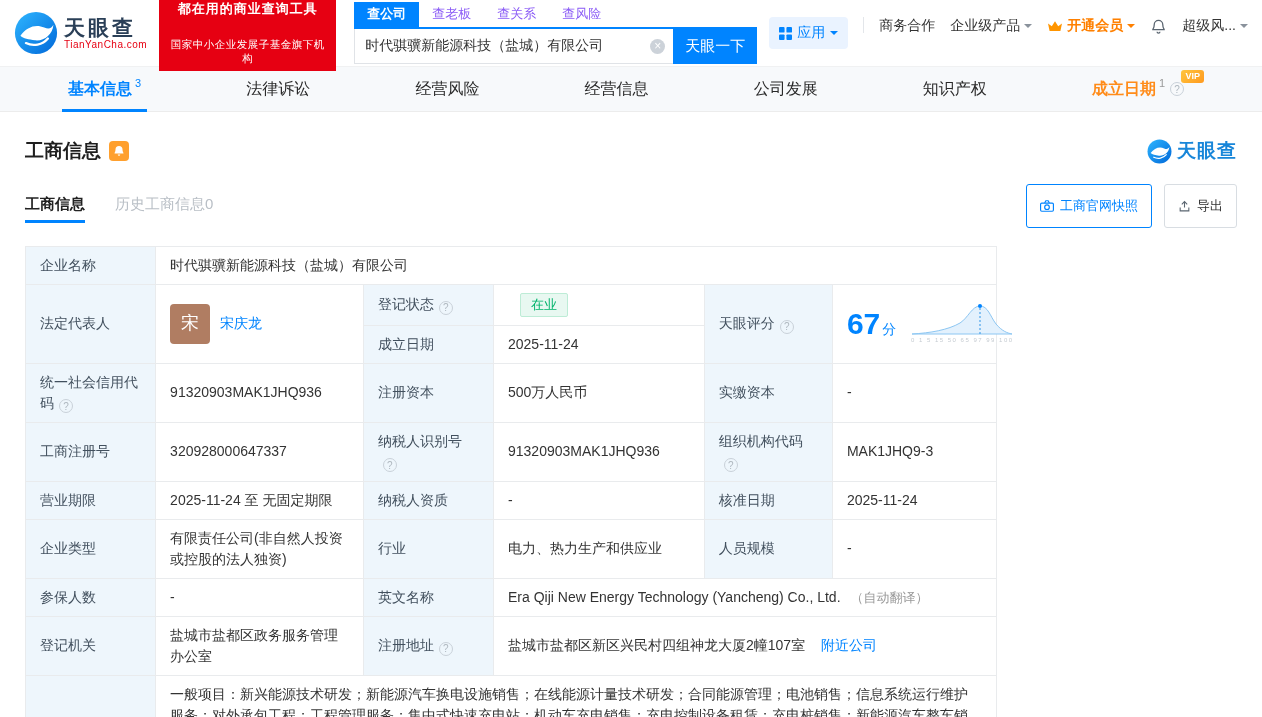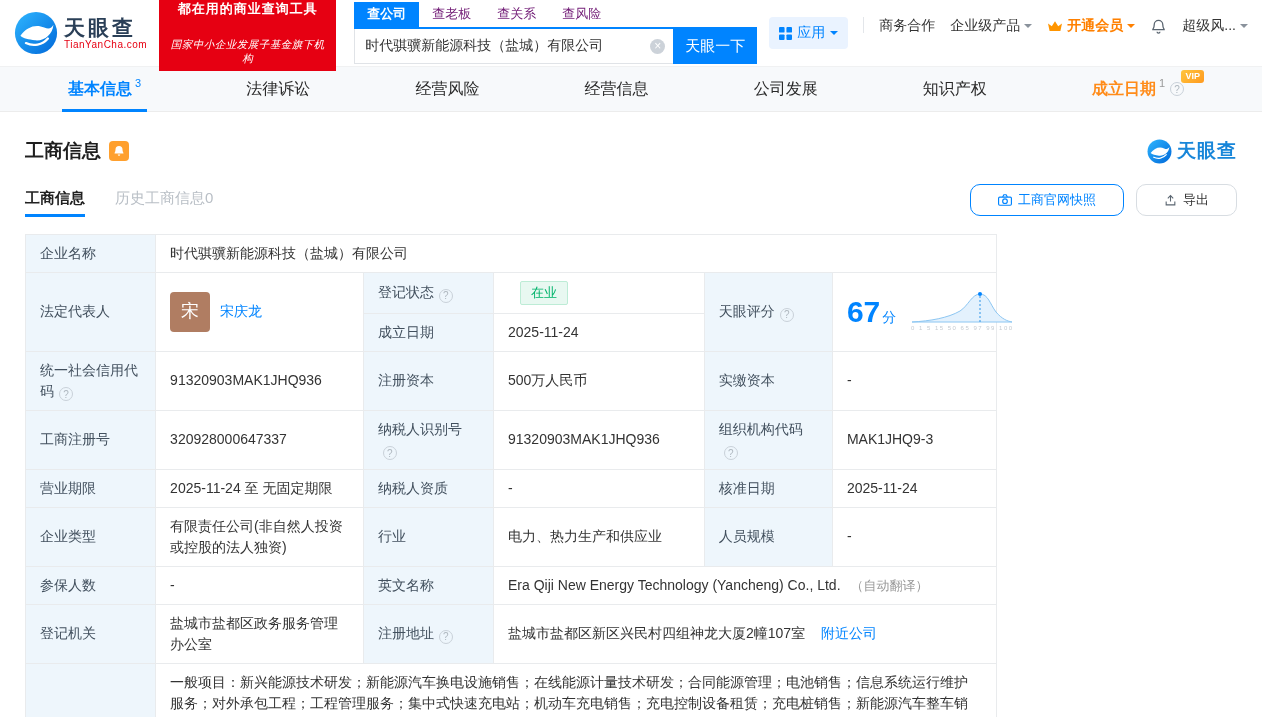--- a/index.html
+++ b/index.html
@@ -11,25 +11,25 @@
   a { text-decoration:none; }
 
   
   .topbar { display:flex; align-items:center; height:66px; padding:0 14px; gap:12px; }
   .logo { display:flex; align-items:center; gap:6px; cursor:pointer; }
   .logo-icon { width:44px; height:44px; }
   .logo-name { font-size:21px; font-weight:700; color:#2a3f57; letter-spacing:3px; line-height:1.1; }
   .logo-domain { font-size:10px; color:#e60012; font-weight:400; letter-spacing:.5px; }
   .slogan { background:#e60012; color:#fff; padding:5px 9px; text-align:center; }
   .slogan1 { font-size:13px; font-weight:700; letter-spacing:1px; }
-  .slogan2 { font-size:10.5px; margin-top:20px; letter-spacing:.5px;font-style:italic; }
+  .slogan2 { font-size:10.5px; margin-top:20px; letter-spacing:.5px; }
 
   .search-area { margin-left:6px; width:418px; }
   .search-tabs { display:flex; border-bottom:2px solid #0084ff; }
-  .stab { font-size:13px; padding:3px 13px 4px; color:#701a75; cursor:pointer; }
+  .stab { font-size:13px; padding:3px 13px 4px; color:#8b5cf6; cursor:pointer; }
   .stab.active { background:#0084ff; color:#fff; font-weight:700; }
   .search-box { display:flex; align-items:center; border:1px solid #e0e3e7; border-top:none; height:35px; }
   .search-input { flex:1; border:none; outline:none; padding:0 10px; font-size:14px; color:#333; font-family:inherit; min-width:0; }
   .clear { width:15px; height:15px; border-radius:50%; background:#ccd2d9; color:#fff; display:flex; align-items:center; justify-content:center; margin-right:8px; cursor:pointer; flex-shrink:0; }
   .clear::after { content:"×"; font-size:12px; line-height:1; }
   .search-btn { width:84px; height:36px; margin:-1px -1px -1px 0; background:#0084ff; color:#fff; border:none; font-size:15px; cursor:pointer; font-family:inherit; }
 
   .top-nav { margin-left:auto; display:flex; align-items:flex-start; gap:15px; font-size:14px; color:#333; white-space:nowrap; }
   .apps-btn { display:flex; align-items:center; gap:5px; background:#eaf3ff; color:#0084ff; padding:7px 10px; border-radius:4px; cursor:pointer; }
   .vdivider { width:1px; height:16px; background:#e3e6ea; }
@@ -61,21 +61,21 @@
   .alarm { width:20px; height:20px; border-radius:4px; background:#ffa02e; display:inline-flex; align-items:center; justify-content:center; margin-left:8px; cursor:pointer; }
   .brand { margin-left:auto; display:flex; align-items:center; gap:5px; }
   .brand-icon { width:25px; height:25px; }
   .brand-name { font-size:19px; font-weight:700; color:#1886d9; letter-spacing:1px; }
 
   .subtab-row { display:flex; align-items:center; padding:0 25px; margin-top:20px; }
   .subtab { font-size:15px; color:#b9bfc6; margin-right:30px; padding-bottom:9px; position:relative; cursor:pointer; }
   .subtab.active { color:#222; font-weight:700; }
   .subtab.active::after { content:""; position:absolute; left:0; right:0; bottom:0; height:3px; background:#0084ff; }
   .actions { margin-left:auto; display:flex; gap:12px; margin-bottom:6px; }
-  .btn { display:flex; align-items:center; gap:6px; height:32px; padding:0 27px; background:#fff; border:1px solid #d8dde2; border-radius:10px; font-size:13px; color:#333; cursor:pointer; font-family:inherit; }
+  .btn { display:flex; align-items:center; gap:6px; height:44px; padding:0 13px; background:#fff; border:1px solid #d8dde2; border-radius:3px; font-size:13px; color:#333; cursor:pointer; font-family:inherit; }
   .btn.blue { border-color:#0084ff; color:#0084ff; }
 
   
   .info-table { width:972px; margin:12px 25px 0; border-collapse:collapse; table-layout:fixed; }
   .info-table td { border:1px solid #e9ebed; padding:8px 14px; font-size:14px; color:#333; line-height:1.5; word-break:break-all; vertical-align:middle; }
   td.lbl { background:#eef6fc; color:#42505e; }
   .rep { display:flex; align-items:center; gap:10px; }
   .avatar { width:40px; height:40px; border-radius:4px; background:#b07d62; color:#fff; display:flex; align-items:center; justify-content:center; font-size:18px; cursor:pointer; flex-shrink:0; }
   .link { color:#0084ff; cursor:pointer; }
   .near { margin-left:12px; white-space:nowrap; }

